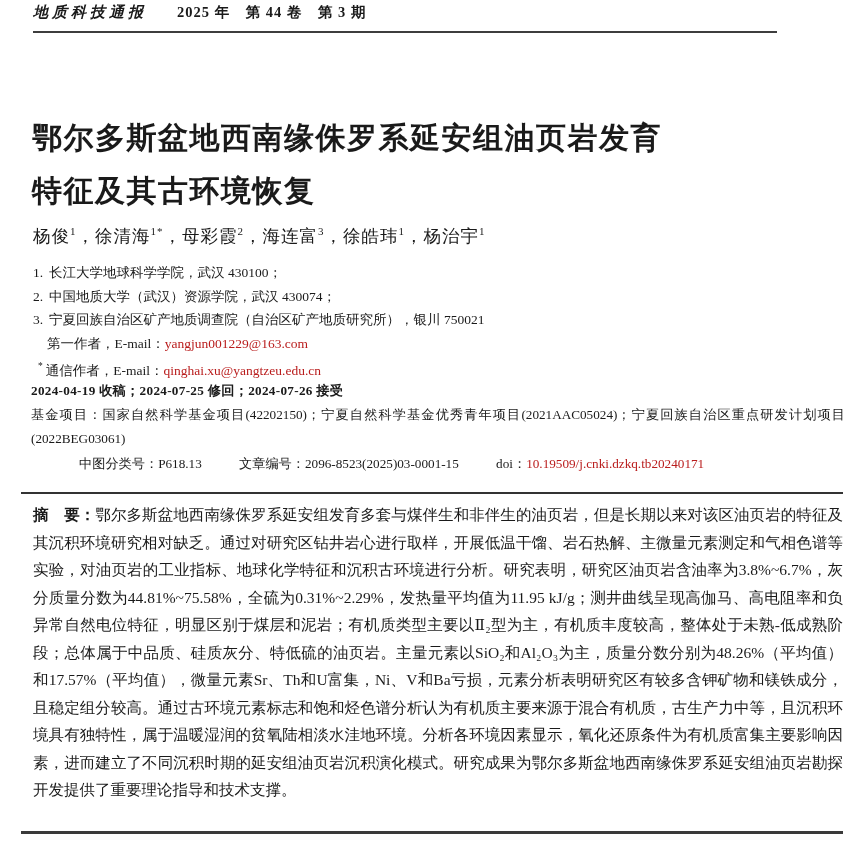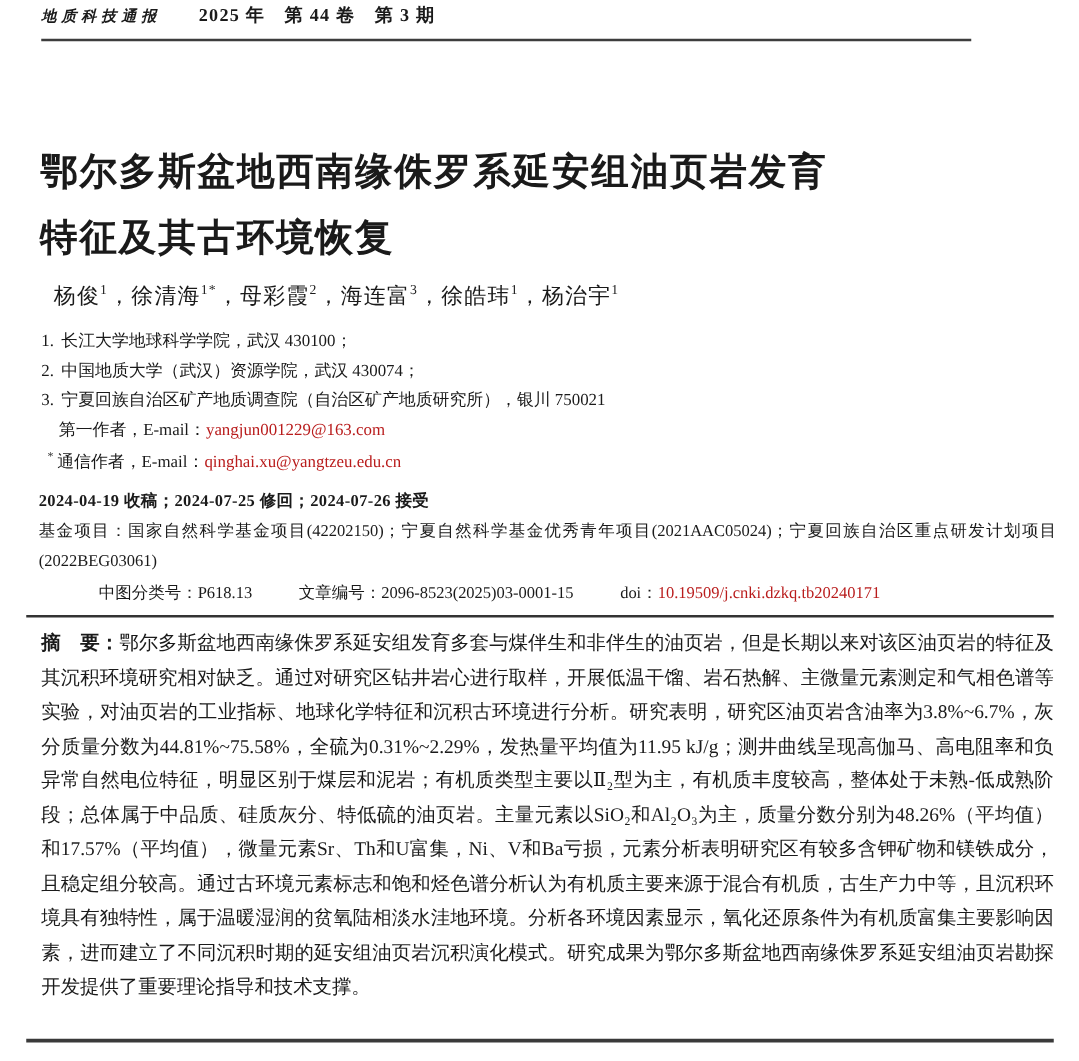--- a/index.html
+++ b/index.html
@@ -18,21 +18,21 @@
     position: absolute;
     top: 3px; left: 33px;
     display: flex;
     align-items: baseline;
     gap: 30px;
     white-space: nowrap;
   }
   .journal-name {
     font-style: italic;
     font-weight: bold;
-    font-size: 12px;
+    font-size: 15px;
     letter-spacing: 4px;
   }
   .issue-info {
     font-weight: bold;
     font-size: 14.5px;
     letter-spacing: 1px;
   }
   .header-rule {
     position: absolute;
     top: 31px; left: 33px;
@@ -48,21 +48,21 @@
     font-family: Liberation Sans, sans-serif;
     font-weight: bold;
     font-size: 30px;
     line-height: 53px;
     letter-spacing: 1.5px;
   }
 
   
   .authors-line {
     position: absolute;
-    top: 224px; left: 43px;
+    top: 224px; left: 33px;
     font-size: 17.5px;
     letter-spacing: 1px;
   }
   .authors-line sup { font-size: 11px; }
 
   
   .affil-block {
     position: absolute;
     top: 261px; left: 33px;
     width: 700px;
@@ -75,21 +75,21 @@
   .contact-line sup { font-size: 9.5px; margin-right: 3px; }
   a.link, .link {
     color: #b91c1c;
     text-decoration: none;
     cursor: pointer;
   }
 
   
   .meta-block {
     position: absolute;
-    top: 389px; left: 31px;
+    top: 379px; left: 31px;
     width: 814px;
     font-size: 13.2px;
     line-height: 24.2px;
     text-align: justify;
   }
   .dates-line { font-weight: bold; letter-spacing: 0.3px; }
   .bold-label { font-weight: normal; }
   .clc-line { white-space: nowrap; margin-left: 48px; }
   .clc-seg { margin-right: 34px; }
 

